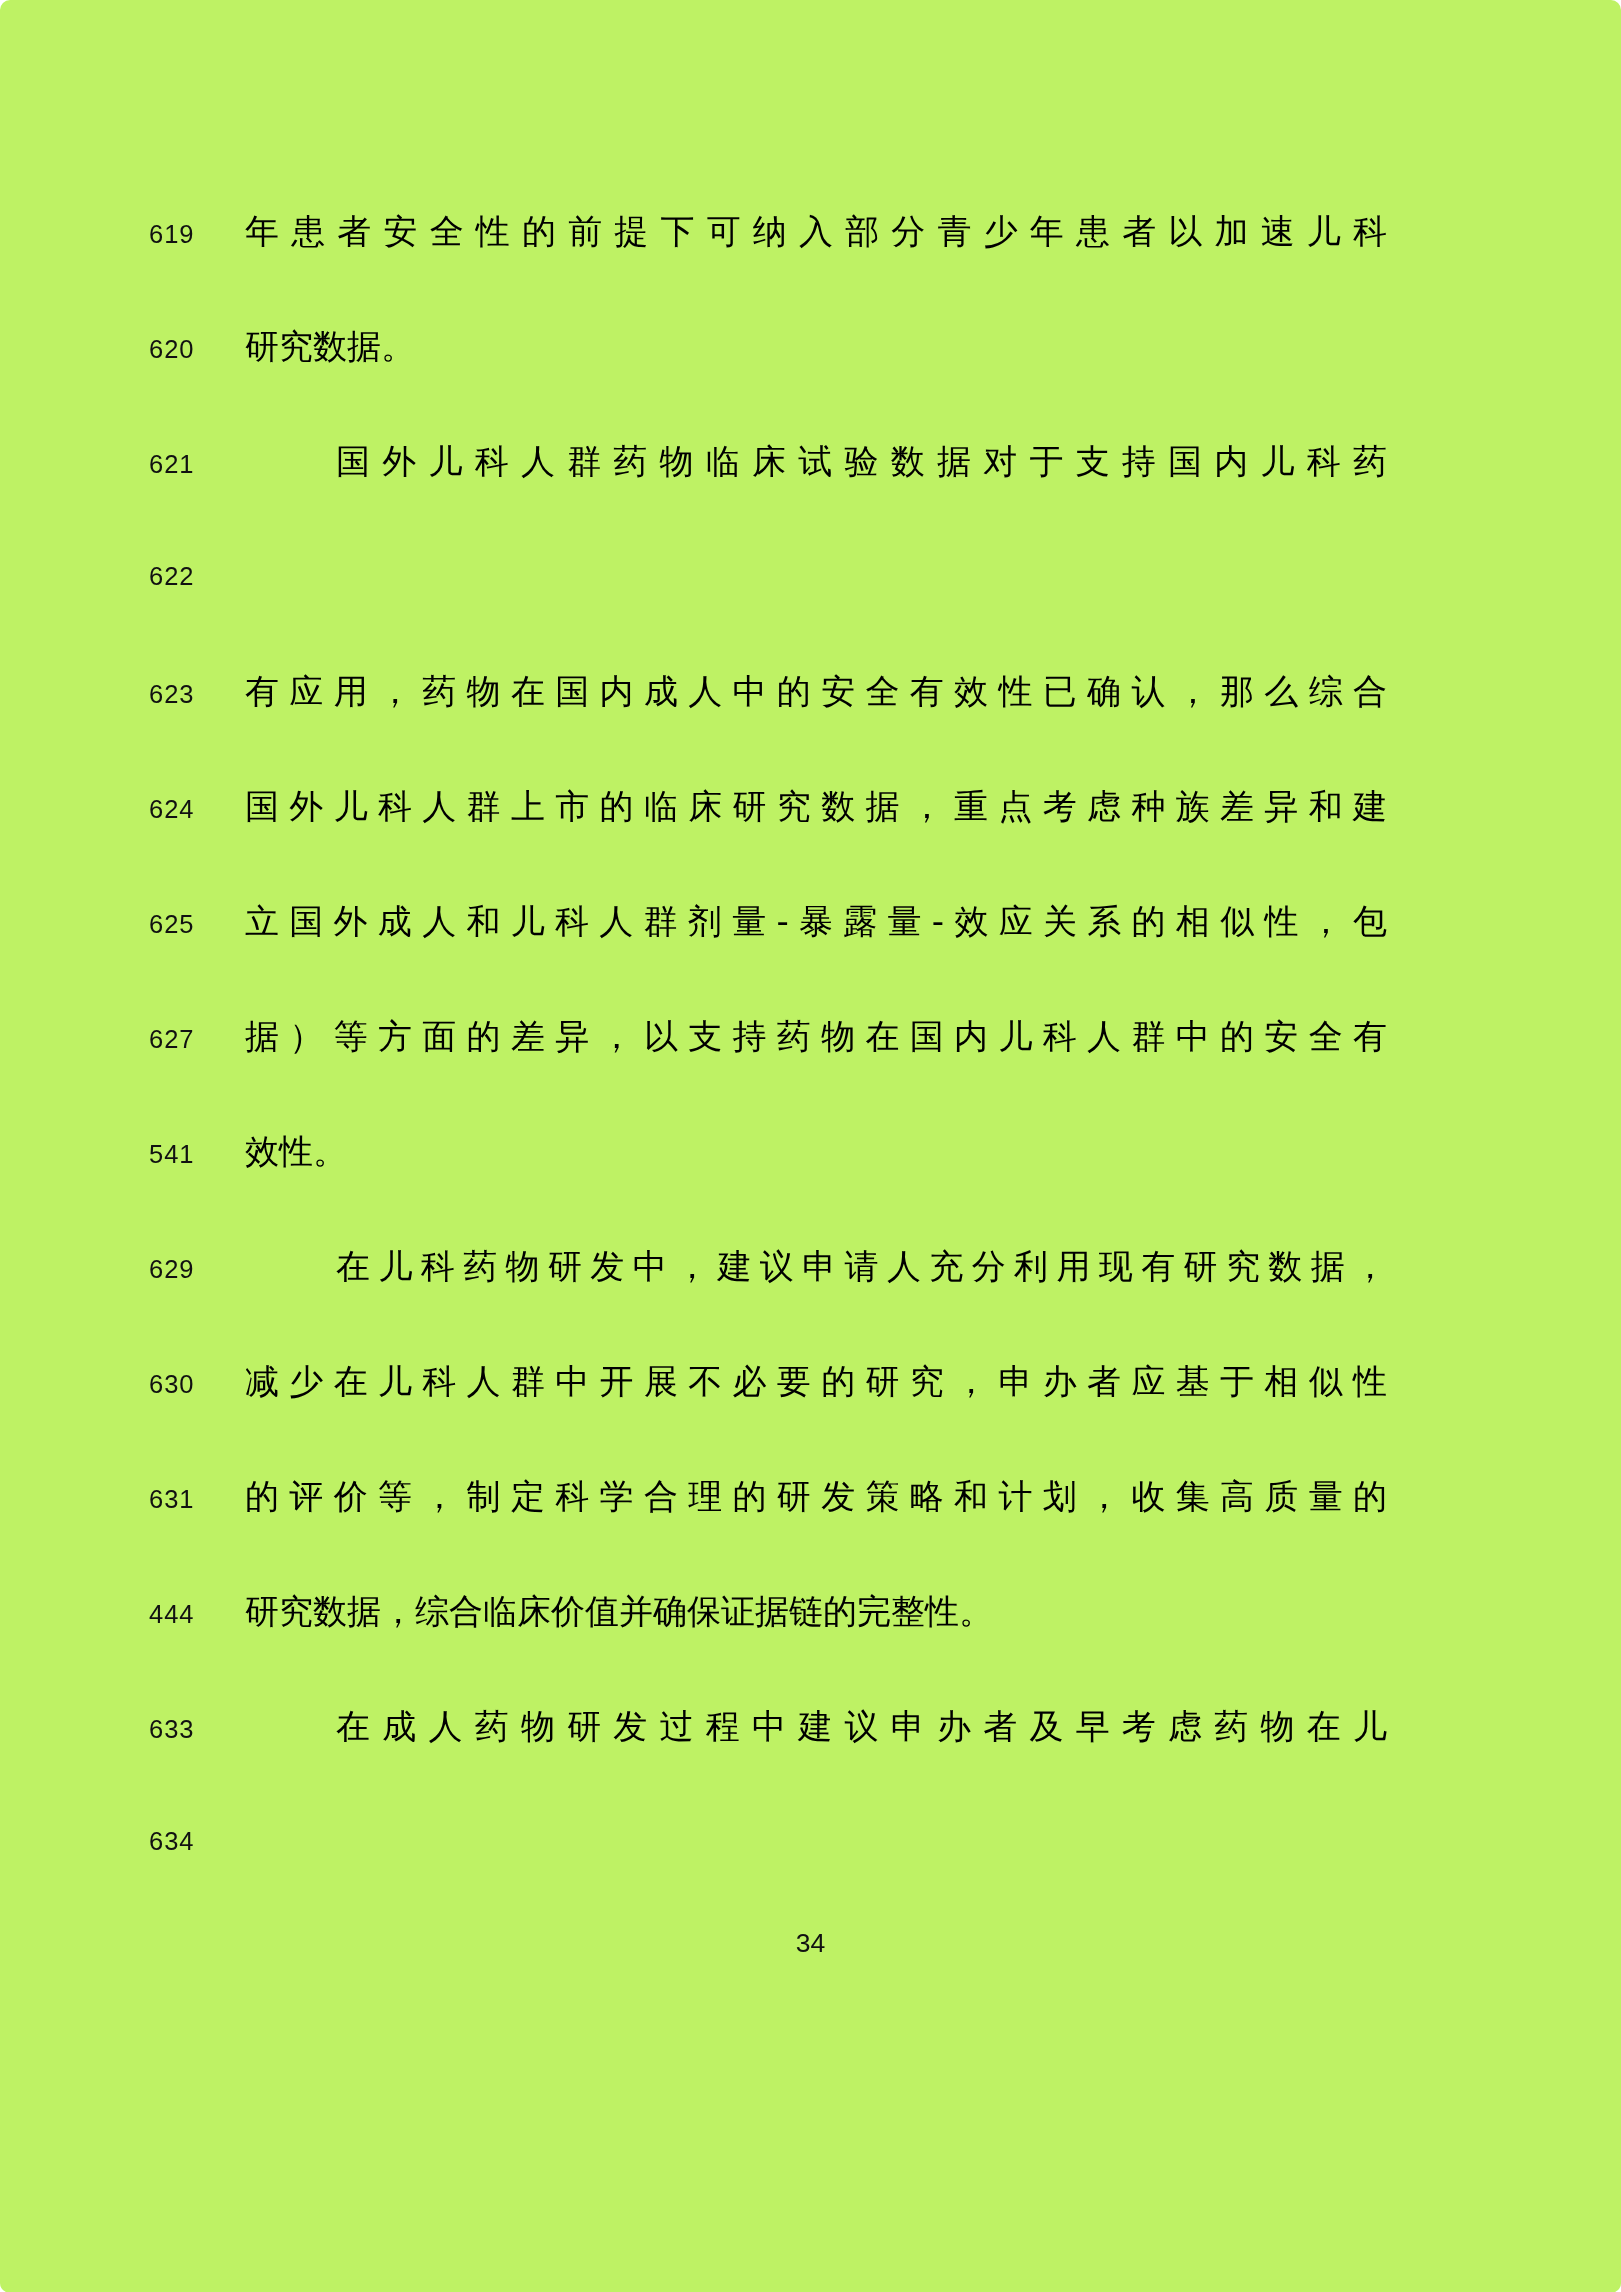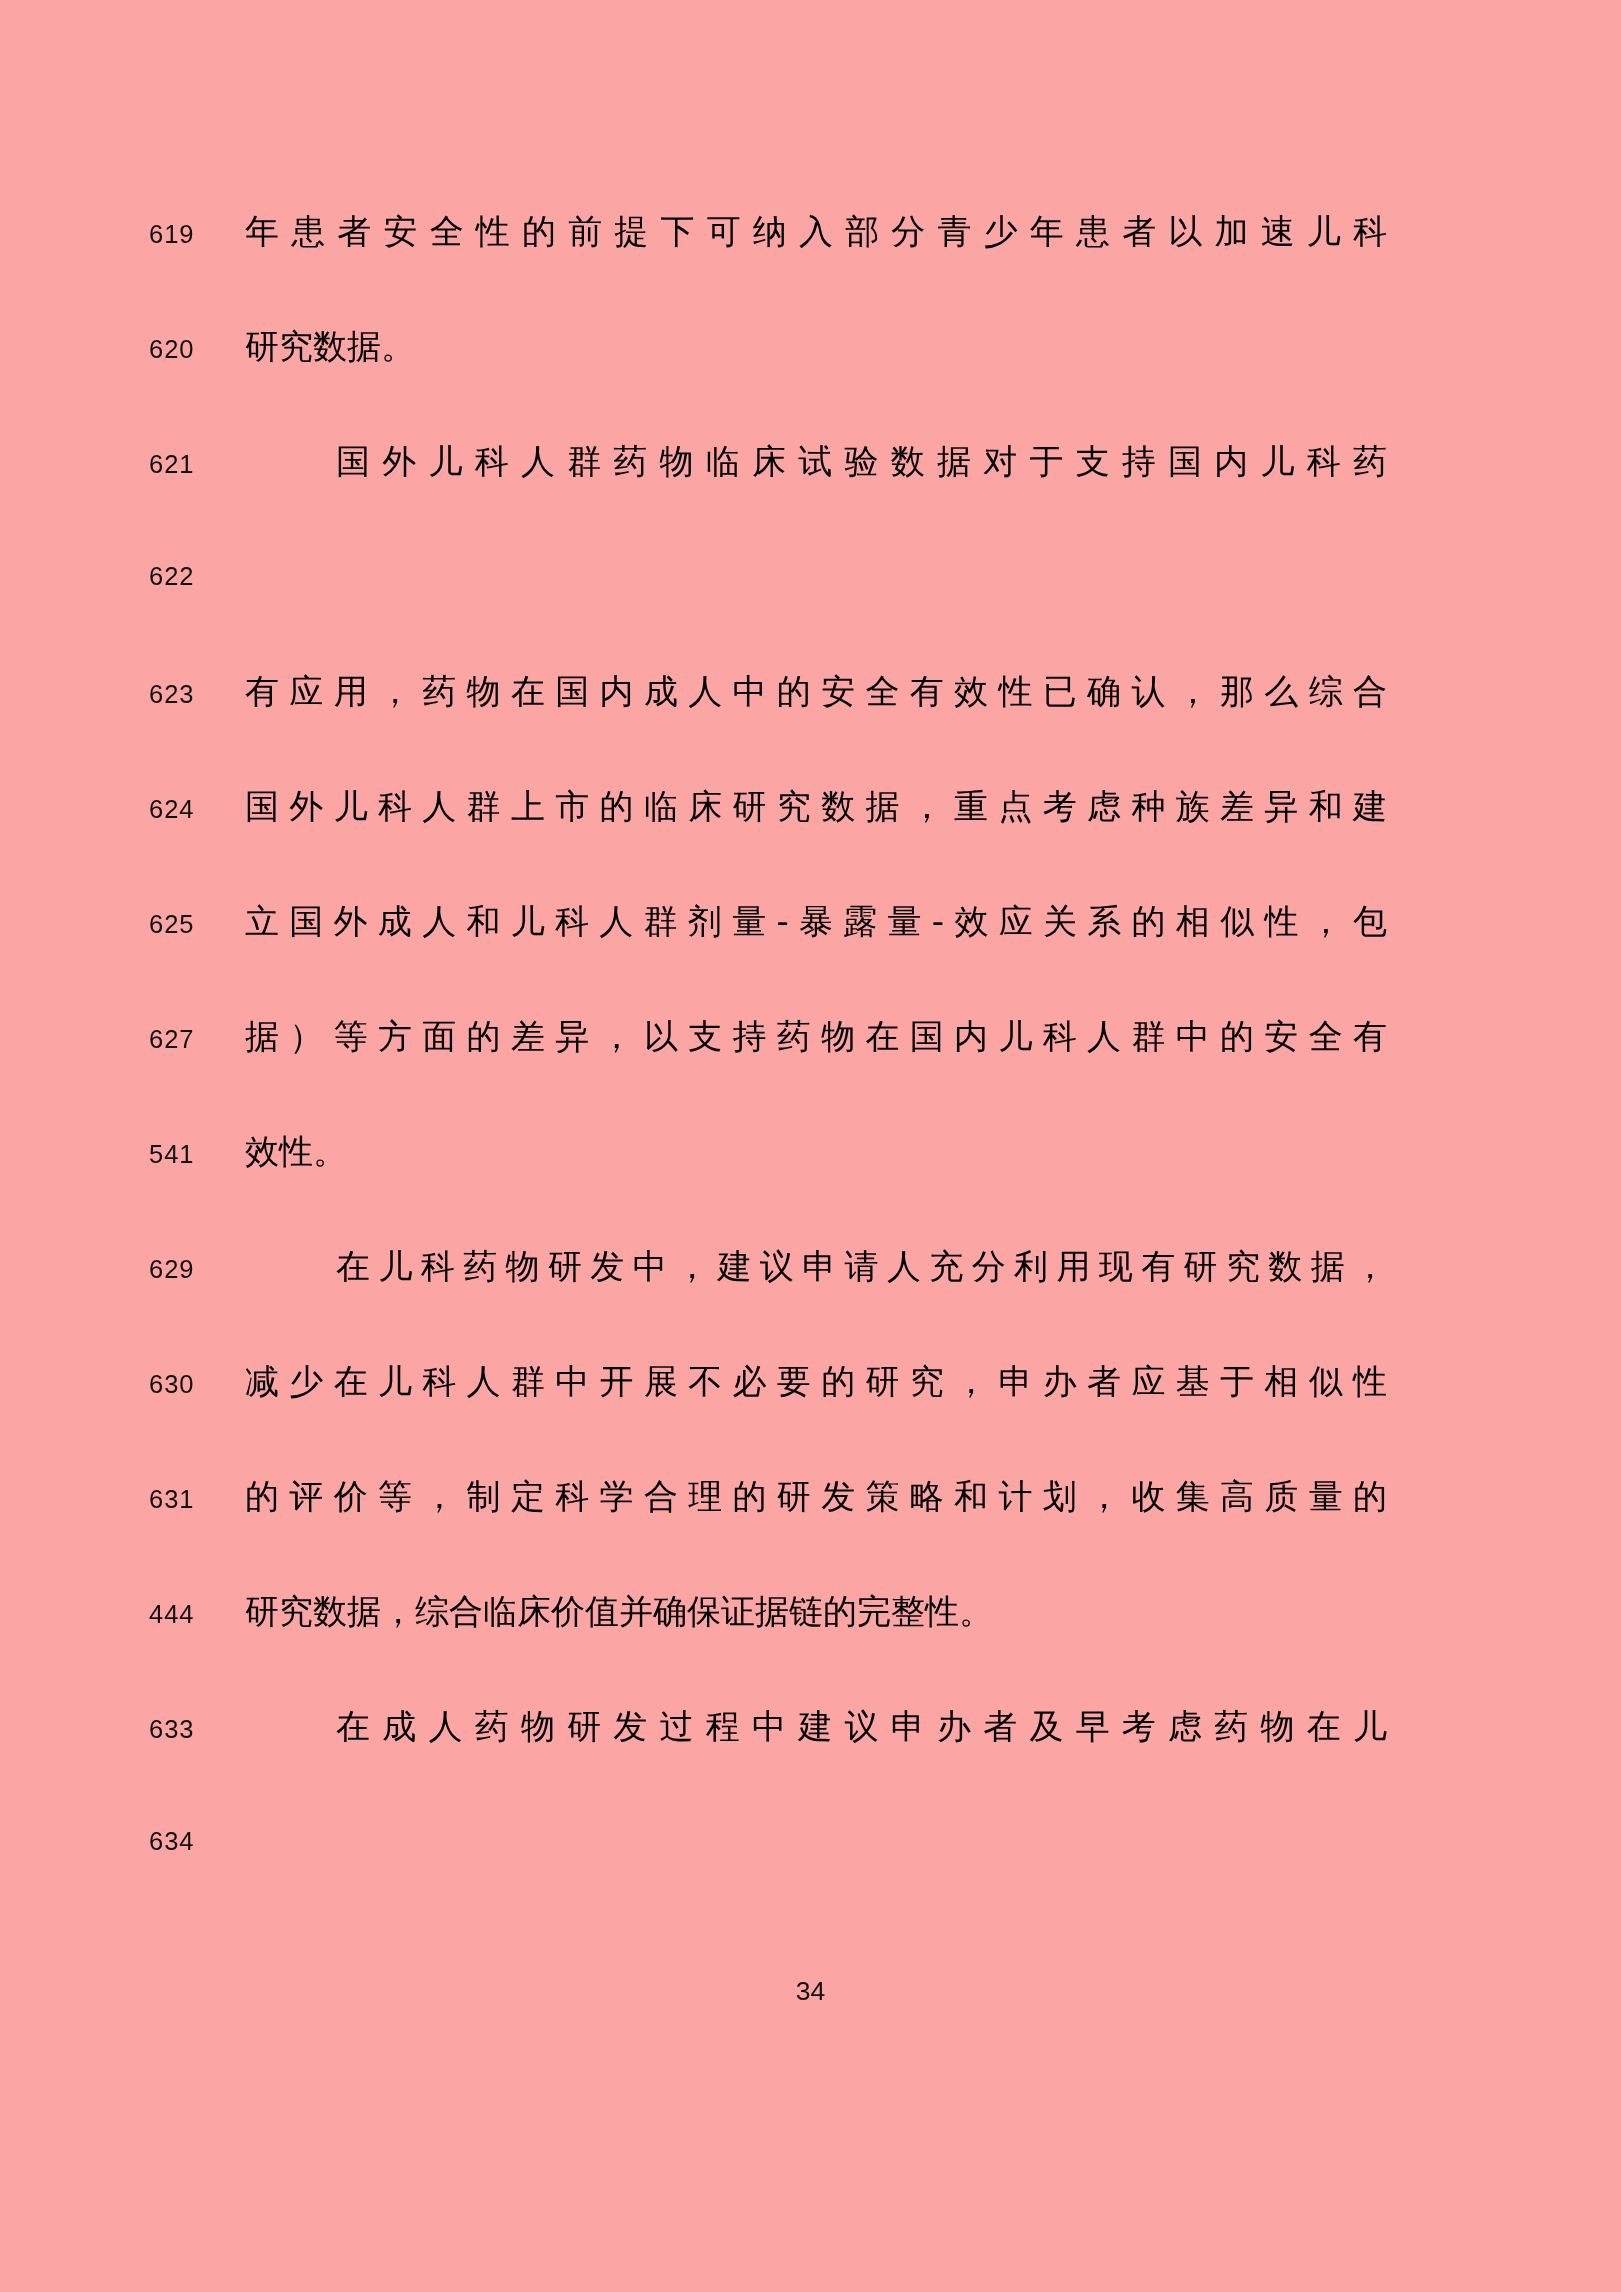--- a/index.html
+++ b/index.html
@@ -4,24 +4,25 @@
 <style>
   html, body {
     margin: 0;
     padding: 0;
     background: #ffffff;
   }
   .page {
     position: relative;
     width: 1621px;
     height: 2293px;
-    background: #fca5a5;
+    background: #bef264;
     color: #000000;
     font-family: "DejaVu Sans", "Liberation Sans", sans-serif;
     overflow: hidden;
+    border-radius: 10px;
   }
   .content {
     position: absolute;
     top: 174px;
     left: 0;
     width: 1621px;
   }
   .row {
     position: relative;
     height: 115px;
@@ -51,21 +52,21 @@
     color: #000000;
   }
   .row.partial .txt {
     text-align-last: left;
   }
   .row.indent .txt {
     text-indent: 91px;
   }
   .page-number {
     position: absolute;
-    top: 1976px;
+    top: 1928px;
     left: 0;
     width: 1621px;
     text-align: center;
     font-size: 26.5px;
     line-height: 31px;
     color: #111111;
     font-family: "Liberation Sans", "DejaVu Sans", sans-serif;
   }
 </style>
 </head>

